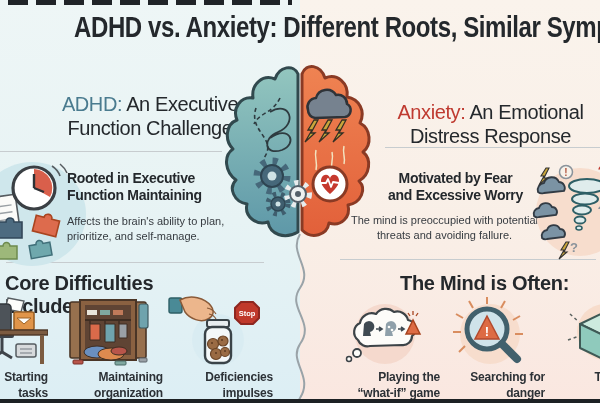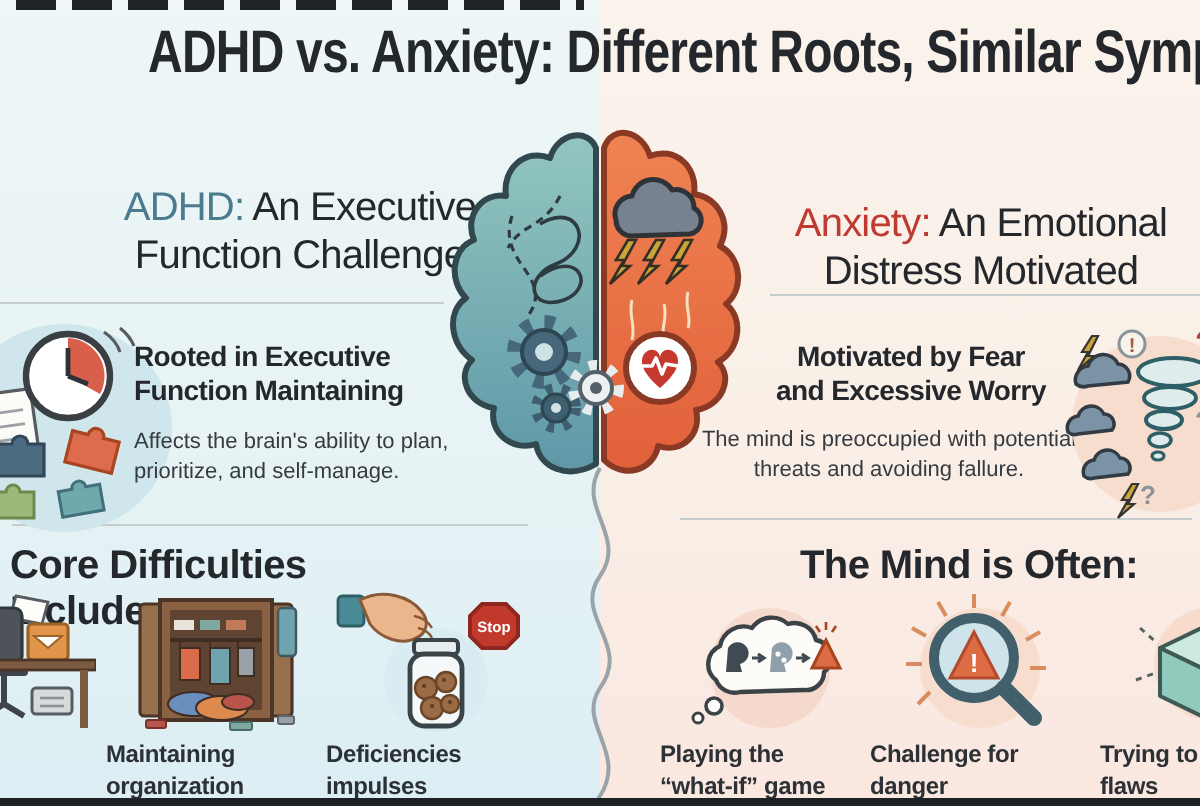--- a/index.html
+++ b/index.html
@@ -36,21 +36,21 @@
   .sec-head-left{left:67px;top:170px;width:190px;text-align:left;}
   .sec-head-right{left:358px;top:170px;width:195px;text-align:center;}
   .sec-body{position:absolute;font-size:11px;line-height:1.35;color:#363b40;}
   .sec-body-left{left:67px;top:214px;width:178px;text-align:left;}
   .sec-body-right{left:342px;top:213px;width:205px;text-align:center;}
 
   .items-head{position:absolute;font-weight:bold;font-size:20px;letter-spacing:-0.3px;text-align:left;}
   .items-head-left{left:5px;top:272px;width:210px;}
   .items-head-right{left:400px;top:272px;width:190px;}
 
-  .item{position:absolute;top:296px;width:110px;text-align:left;}
+  .item{position:absolute;top:296px;width:110px;text-align:right;}
   .item svg{display:block;margin:0 auto;}
   .item-label{font-size:12px;font-weight:bold;color:#2c3136;line-height:1.3;margin-top:4px;letter-spacing:-0.2px;}
 
   .abs{position:absolute;}
 </style>
 </head>
 <body>
 
 <div class="stage">
   <div class="bg-left"></div>
@@ -60,21 +60,21 @@
   <div class="title-wrap">
     <span class="title-text">ADHD vs. Anxiety: Different Roots, Similar Symptoms</span>
   </div>
 
   <div class="col-heading heading-left">
     <span class="accent-adhd">ADHD:</span><span> An Executive</span><br>
     <span>Function Challenge</span>
   </div>
   <div class="col-heading heading-right">
     <span class="accent-anx">Anxiety:</span><span> An Emotional</span><br>
-    <span>Distress Motivated</span>
+    <span>Distress Response</span>
   </div>
 
   <div class="divider div-l1"></div>
   <div class="divider div-r1"></div>
   <div class="divider div-l2"></div>
   <div class="divider div-r2"></div>
 
   <svg class="abs" style="left:220px;top:54px;" width="160" height="352" viewBox="0 0 160 352">
     <defs>
       <linearGradient id="gl" x1="0" y1="0" x2="0" y2="1">
@@ -293,21 +293,21 @@
           <line x1="26" y1="36" x2="18" y2="36"></line>
         <line x1="80" y1="38" x2="88" y2="38"></line>
           <line x1="30" y1="50" x2="24" y2="56"></line>
       </g>
       <circle cx="52" cy="33" r="20" fill="#cfe3ea" stroke="#41606c" stroke-width="5"></circle>
       <line x1="67" y1="48" x2="82" y2="63" stroke="#41606c" stroke-width="8" stroke-linecap="round"></line>
       <polygon points="52,20 40,43 64,43" fill="#dd6b44" stroke="#b34a2e" stroke-width="1.5"></polygon>
       <text x="52" y="40" text-anchor="middle" font-size="13" font-weight="bold" fill="#ffffff">!</text>
     </svg>
     <div class="item-label">
-      <span>Challenge for</span><br>
+      <span>Searching for</span><br>
       <span>danger</span>
     </div>
   </div>
 
   <div class="item" style="left:550px;">
     <svg width="110" height="70" viewBox="0 0 110 70">
       <circle cx="55" cy="36" r="28" fill="#f7dccb"></circle>
       <polygon points="30,28 55,16 80,28 55,40" fill="#cdeade" stroke="#3f5a56" stroke-width="2" stroke-linejoin="round"></polygon>
       <polygon points="30,28 55,40 55,64 30,52" fill="#8fcabc" stroke="#3f5a56" stroke-width="2" stroke-linejoin="round"></polygon>
       <polygon points="80,28 55,40 55,64 80,52" fill="#aedcce" stroke="#3f5a56" stroke-width="2" stroke-linejoin="round"></polygon>

